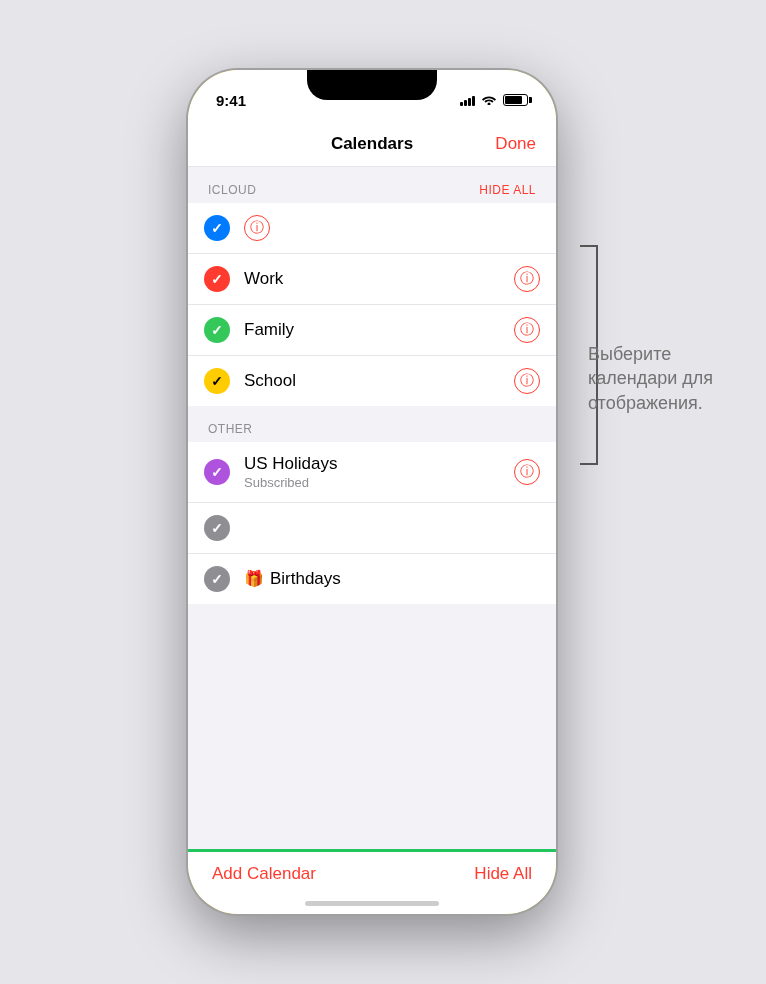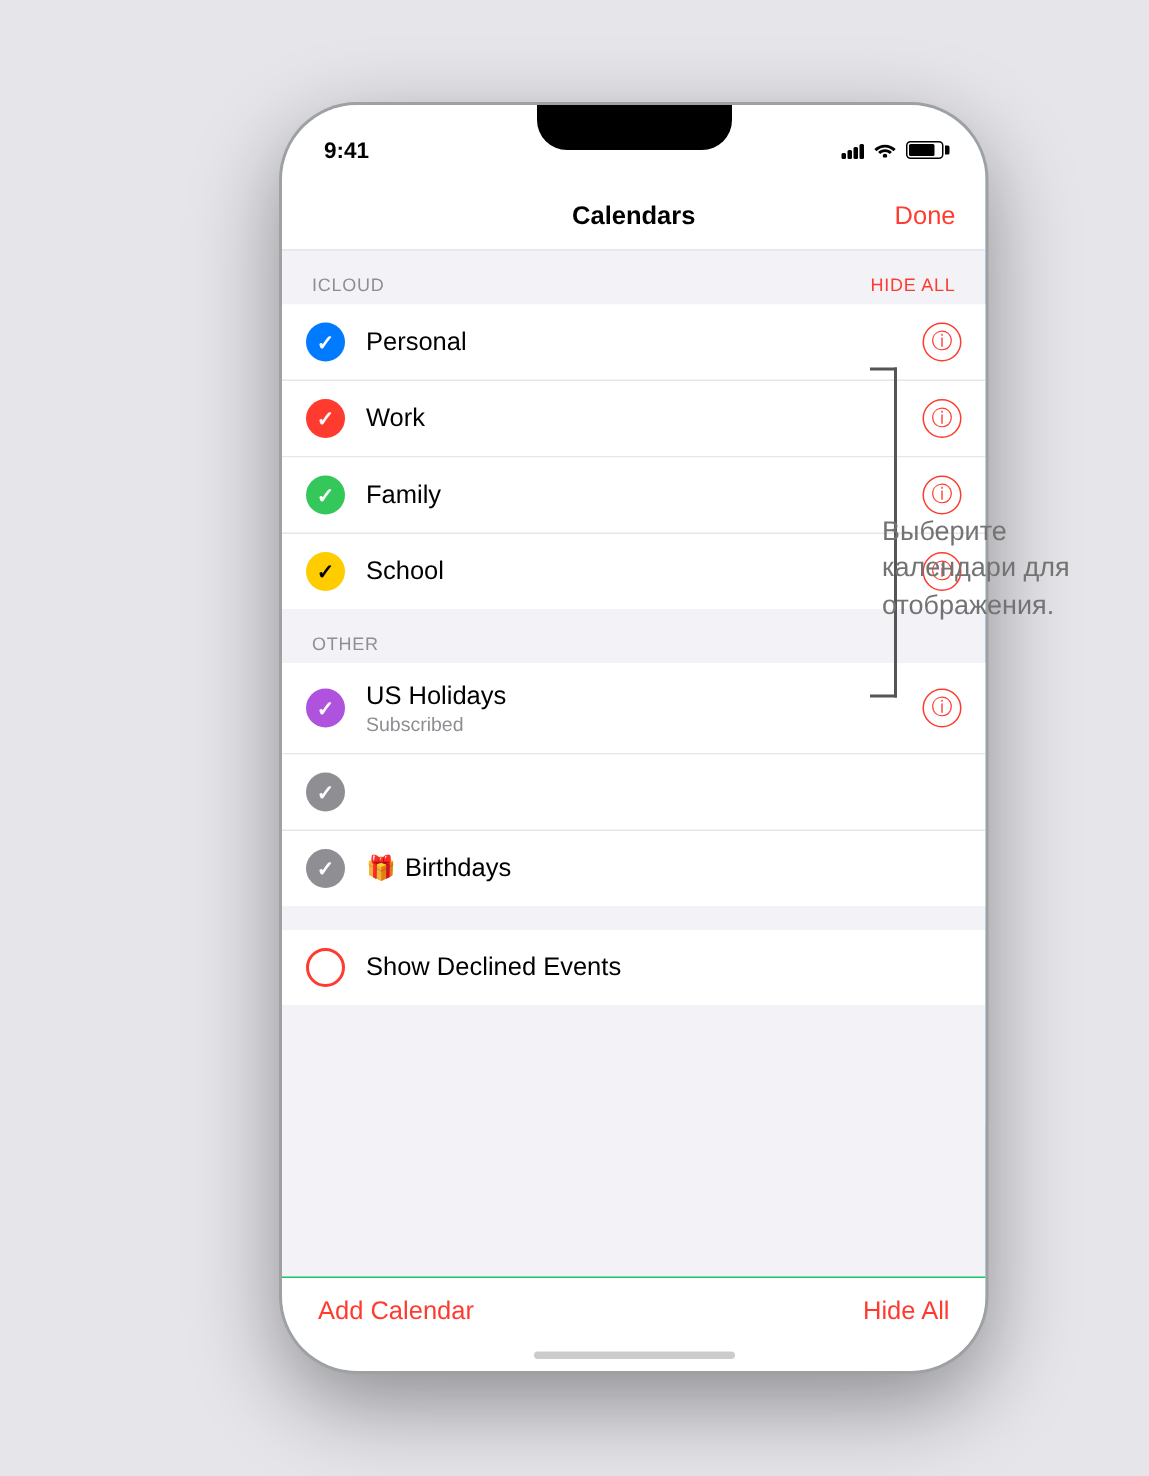--- a/index.html
+++ b/index.html
@@ -33,23 +33,23 @@
       right: -20px;
       top: 175px;
       width: 18px;
       height: 220px;
       border-top: 2px solid #555;
       border-right: 2px solid #555;
       border-bottom: 2px solid #555;
     }
 
     .phone {
-      width: 469px;
+      width: 368px;
       height: 844px;
-      background: #7dd3fc;
+      background: #fde047;
       border-radius: 50px;
       overflow: hidden;
       position: relative;
       box-shadow: 0 0 0 2px #a0a0a0, 0 20px 60px rgba(0,0,0,0.4);
     }
 
     
     .status-bar {
       height: 48px;
       background: #fff;
@@ -255,21 +255,21 @@
 
     .item-emoji {
       font-size: 16px;
       margin-right: 6px;
     }
 
     
     .bottom-bar {
       background: #fff;
       padding: 12px 24px 30px;
-      border-top: 1px solid #22c55e;
+      border-top: 3px solid #22c55e;
       display: flex;
       justify-content: space-between;
       align-items: center;
     }
 
     .bottom-action {
       font-size: 17px;
       color: #ff3b30;
       cursor: pointer;
     }
@@ -340,23 +340,20 @@
           <div class="section-header">
             <span class="section-label">ICLOUD</span>
             <span class="section-action">HIDE ALL</span>
           </div>
           <div class="list-group">
 
             <div class="list-item">
               <div class="check-circle" style="background:#007aff;">
                 <span class="checkmark">✓</span>
               </div>
-              <div class="item-content">
-                <span class="item-name">Personal</span>
-              </div>
               <div class="item-icon-right">ⓘ</div>
             </div>
 
             <div class="list-item">
               <div class="check-circle" style="background:#ff3b30;">
                 <span class="checkmark">✓</span>
               </div>
               <div class="item-content">
                 <span class="item-name">Work</span>
               </div>
@@ -412,32 +409,20 @@
               <div class="check-circle" style="background:#8e8e93;">
                 <span class="checkmark">✓</span>
               </div>
               <div class="item-content">
                 <span class="item-emoji">🎁</span><span class="item-name">Birthdays</span>
               </div>
             </div>
           </div>
         </div>
 
-        <div>
-          <div style="height: 16px; background: #f2f2f7;"></div>
-          <div class="list-group">
-            <div class="list-item">
-              <div class="empty-circle"></div>
-              <div class="item-content">
-                <span class="item-name">Show Declined Events</span>
-              </div>
-            </div>
-          </div>
-          <div style="flex: 1; height: 80px; background: #f2f2f7;"></div>
-        </div>
 
       </div>
 
       <div class="bottom-bar">
         <span class="bottom-action">Add Calendar</span>
         <span class="bottom-action">Hide All</span>
       </div>
 
     </div>
     <div class="home-indicator"></div>

